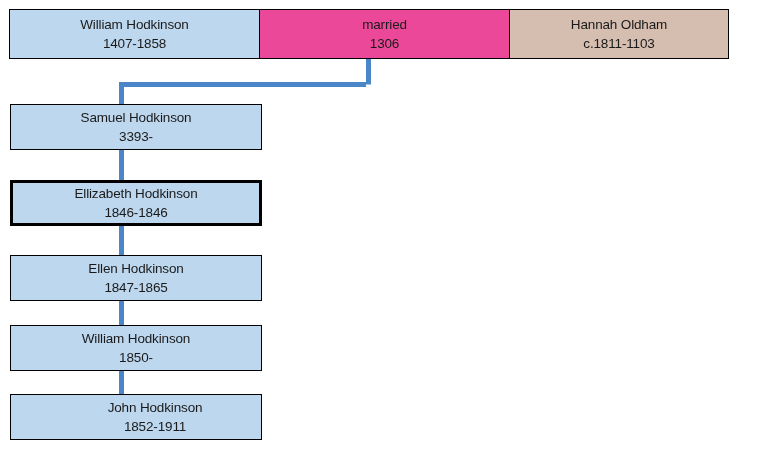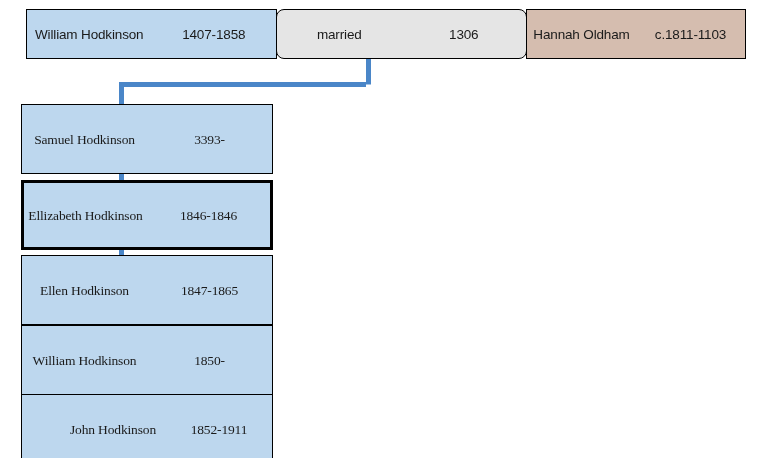--- a/index.html
+++ b/index.html
@@ -27,26 +27,25 @@
     z-index: 1;
     pointer-events: none;
   }
 
   
   .node {
     position: absolute;
     box-sizing: border-box;
     border: 1px solid #000000;
     display: flex;
-    flex-direction: row;
+    flex-direction: column;
     align-items: center;
     justify-content: center;
     z-index: 2;
     overflow: hidden;
-    margin-left: 17px;
   }
   .node .line1,
   .node .line2 {
     display: block;
     width: 100%;
     text-align: center;
     color: #1a1a1a;
     font-size: 13.5px;
     line-height: 19px;
     letter-spacing: -0.15px;
@@ -60,24 +59,23 @@
   .hdr {
     top: 9px;
     height: 50px;
   }
   #node-father   { left: 9px;   width: 251px; }
   #node-marriage { left: 259px; width: 251px; }
   #node-mother   { left: 509px; width: 220px; }
 
   
   .child {
-    left: 4px;
+    left: 10px;
     width: 252px;
-    height: 70px;
-    font-family: Liberation Serif, serif;
+    height: 46px;
   }
 </style>
 </head>
 <body>
 
 <div id="canvas">
 
   <svg class="connector-layer" viewBox="0 0 773 458" width="773" height="458">
 
     <line x1="368.5" y1="58" x2="368.5" y2="84.5" stroke="#4a86c8" stroke-width="5"></line>
@@ -85,21 +83,21 @@
     <line x1="366" y1="84.5" x2="121.5" y2="84.5" stroke="#4a86c8" stroke-width="5"></line>
 
     <line x1="121.5" y1="82" x2="121.5" y2="404" stroke="#4a86c8" stroke-width="5"></line>
   </svg>
 
   <div class="node hdr" id="node-father" style="background:#bdd7ee;">
     <span class="line1">William Hodkinson</span>
     <span class="line2">1407-1858</span>
   </div>
 
-  <div class="node hdr" id="node-marriage" style="background:#e5e5e5;border-radius:8px;">
+  <div class="node hdr" id="node-marriage" style="background:#ec4899;">
     <span class="line1">married</span>
     <span class="line2">1306</span>
   </div>
 
   <div class="node hdr" id="node-mother" style="background:#d5bdaf;">
     <span class="line1">Hannah Oldham</span>
     <span class="line2">c.1811-1103</span>
   </div>
 
   <div class="node child" style="top:104px; background:#bdd7ee;">

